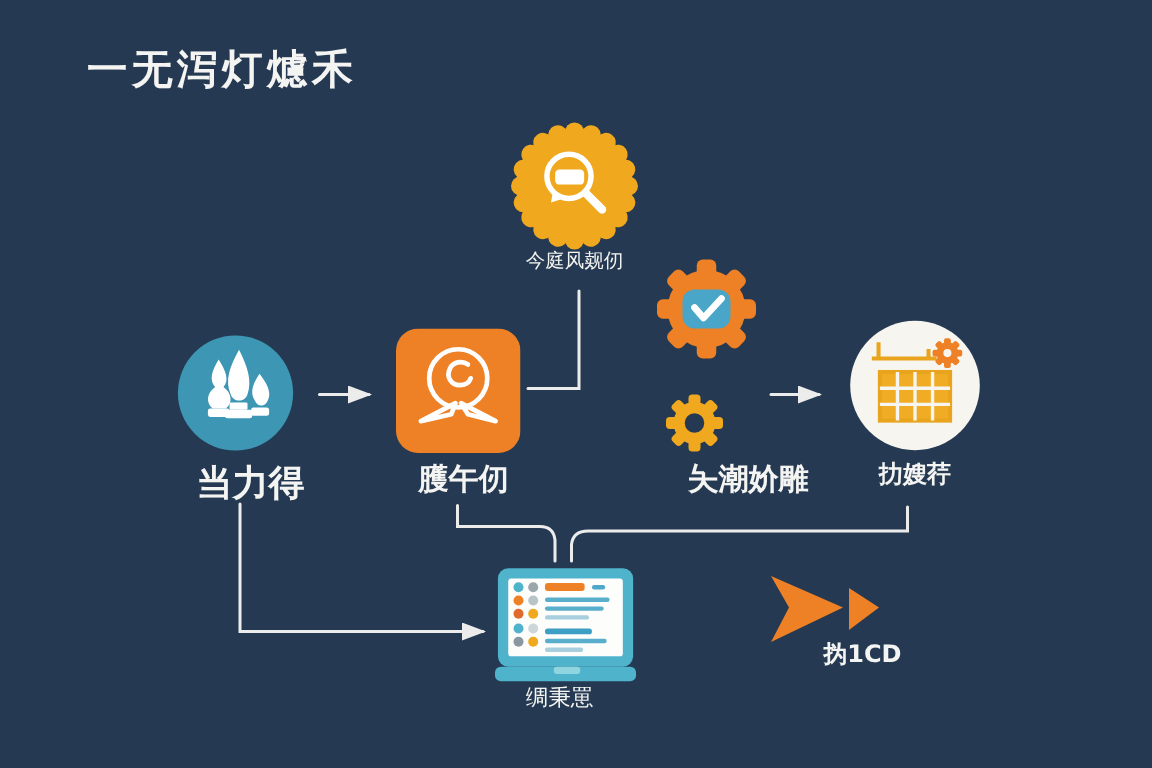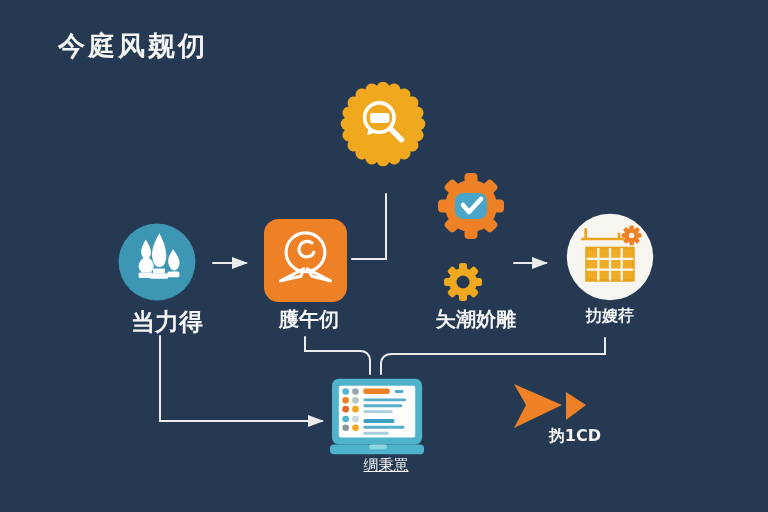--- a/index.html
+++ b/index.html
@@ -12,23 +12,23 @@
   .canvas{position:relative;width:768px;height:512px;background:var(--background);}
   .connectors{position:absolute;left:0;top:0;width:768px;height:512px;}
   .title{position:absolute;left:58px;top:28px;font-size:27px;font-weight:bold;
          color:var(--text);letter-spacing:3px;white-space:nowrap;}
   .node-icon{position:absolute;}
   .node-label{position:absolute;color:var(--text);text-align:center;font-weight:600;
               white-space:nowrap;}
   .lbl-badge{left:313px;top:165px;width:140px;font-size:13px;font-weight:500;}
   .lbl-bottles{left:107px;top:306px;width:120px;font-size:24px;}
   .lbl-profile{left:249px;top:306px;width:120px;font-size:20px;text-align:center;}
-  .lbl-gears{left:406px;top:306px;width:140px;font-size:20px;}
+  .lbl-gears{left:429px;top:306px;width:140px;font-size:20px;}
   .lbl-calendar{left:550px;top:306px;width:120px;font-size:16px;}
-  .lbl-monitor{left:326px;top:456px;width:120px;font-size:15px;font-weight:500;text-decoration:underline;}
+  .lbl-monitor{left:313px;top:456px;width:120px;font-size:15px;font-weight:500;}
   .lbl-play{left:501px;top:426px;width:100px;font-size:16px;text-align:right;}
 </style>
 </head>
 <body>
 
 <div class="canvas">
 
   <svg class="connectors" viewBox="0 0 768 512" xmlns="http://www.w3.org/2000/svg">
     <defs>
       <marker id="arw" markerWidth="10" markerHeight="8" refX="7" refY="3" orient="auto">
@@ -38,21 +38,21 @@
     <g stroke="#ececec" stroke-width="2" fill="none" stroke-linecap="round">
       <path d="M213,263 H246" marker-end="url(#arw)"></path>
       <path d="M352,259 H386 V194"></path>
       <path d="M514,263 H546" marker-end="url(#arw)"></path>
       <path d="M160,336 V421 H322" marker-end="url(#arw)"></path>
       <path d="M305,337 V351 H360 Q369,351 370,360 V374"></path>
       <path d="M605,338 V354 H392 Q382,354 381,363 V374"></path>
     </g>
   </svg>
 
-  <div class="title">今庭风觌仞</div>
+  <div class="title">一无泻灯爈禾</div>
 
   <svg class="node-icon" style="left:337px;top:78px" width="92" height="92" viewBox="-50 -50 100 100">
     <g fill="#f0a81f">
       <rect x="-7" y="-46" width="14" height="92" rx="7"></rect>
       <rect x="-7" y="-46" width="14" height="92" rx="7" transform="rotate(18)"></rect>
       <rect x="-7" y="-46" width="14" height="92" rx="7" transform="rotate(36)"></rect>
       <rect x="-7" y="-46" width="14" height="92" rx="7" transform="rotate(54)"></rect>
       <rect x="-7" y="-46" width="14" height="92" rx="7" transform="rotate(72)"></rect>
       <rect x="-7" y="-46" width="14" height="92" rx="7" transform="rotate(90)"></rect>
       <rect x="-7" y="-46" width="14" height="92" rx="7" transform="rotate(108)"></rect>
@@ -61,20 +61,21 @@
       <rect x="-7" y="-46" width="14" height="92" rx="7" transform="rotate(162)"></rect>
       <circle r="41"></circle>
     </g>
     <g stroke="#ffffff" fill="none" stroke-width="4">
       <circle cx="-4" cy="-7" r="16"></circle>
       <path d="M8,5 L20,17" stroke-width="6" stroke-linecap="round"></path>
     </g>
     <rect x="-14" y="-12" width="21" height="11" rx="3" fill="#ffffff"></rect>
     <path d="M-16,6 L-8,9 L-17,12 Z" fill="#ffffff"></path>
   </svg>
+  <div class="node-label lbl-badge">今庭风觌仞</div>
 
   <svg class="node-icon" style="left:117px;top:222px" width="80" height="80" viewBox="0 0 100 100">
     <circle cx="50" cy="50" r="48" fill="#3d96b4"></circle>
     <g fill="#ffffff">
       <path d="M36,22 C30,32 28,39 33,45 C26,50 25,58 31,63 L42,63 C48,58 47,50 40,45 C45,39 42,32 36,22 Z"></path>
       <rect x="27" y="63" width="18" height="7" rx="2"></rect>
       <path d="M53,14 C45,28 41,40 46,51 C48,58 58,58 60,51 C64,40 60,28 53,14 Z"></path>
       <rect x="45" y="58" width="15" height="6" rx="1"></rect>
       <rect x="41" y="64" width="23" height="7" rx="2"></rect>
       <path d="M70,34 C64,43 62,50 66,56 C68,62 75,62 77,56 C80,50 77,43 70,34 Z"></path>

